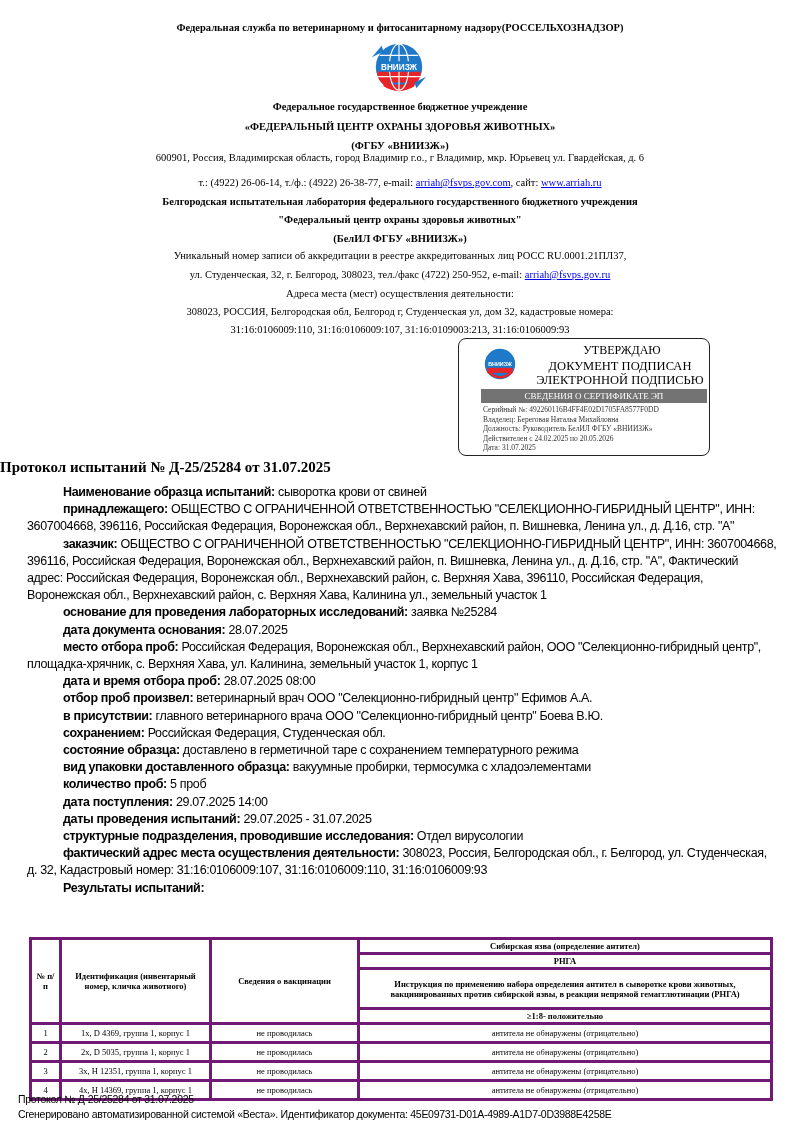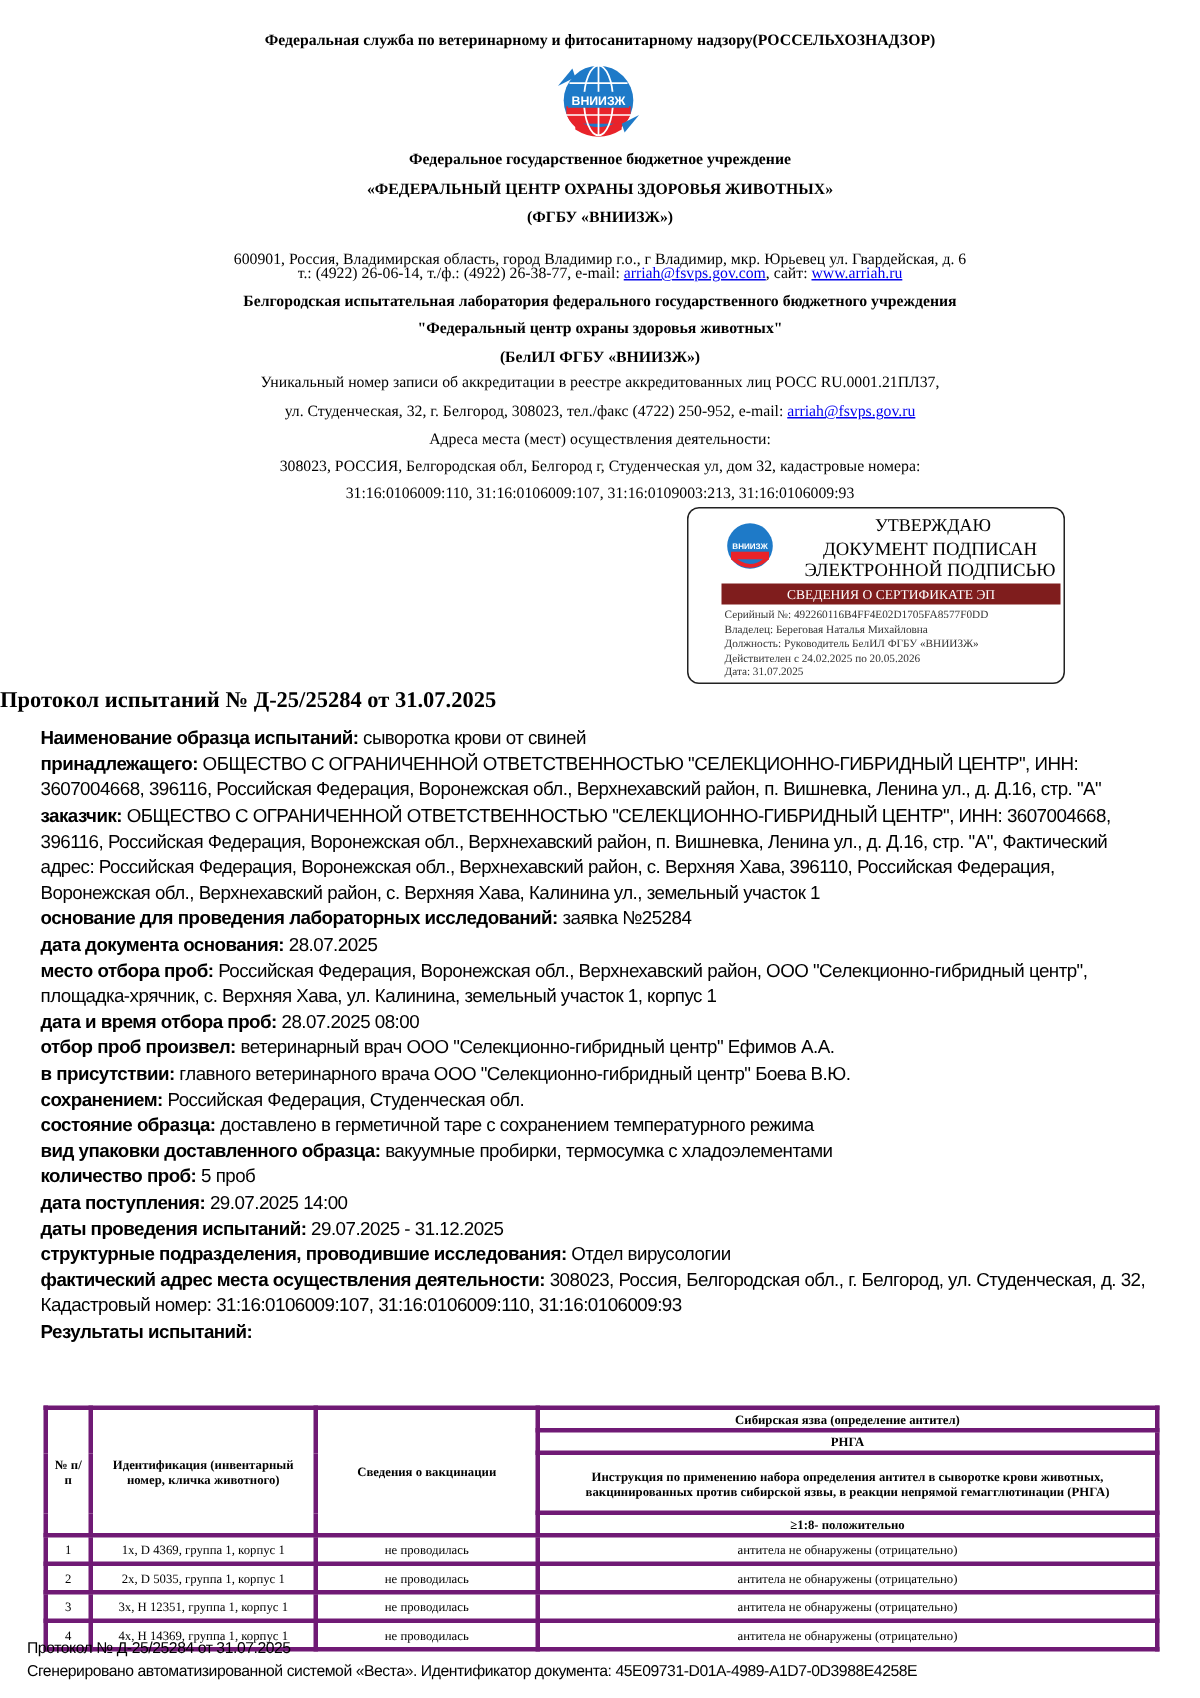--- a/index.html
+++ b/index.html
@@ -6,26 +6,26 @@
   body { width: 800px; height: 1132px; position: relative; overflow: hidden; color: #000; font-family: "Liberation Serif", serif; }
   .c { position: absolute; left: 0; width: 800px; text-align: center; }
   .hdr-bold { font-weight: bold; font-size: 10.5px; }
   .hdr { font-size: 10.5px; }
   a.lnk { color: #0000ee; text-decoration: underline; }
   .logo { position: absolute; left: 370px; top: 38px; width: 58px; height: 58px; }
   .stamp { position: absolute; left: 458px; top: 338px; width: 252px; height: 118px; border: 1.5px solid #222; border-radius: 8px; box-sizing: border-box; }
   .stamp .slogo { position: absolute; left: 22px; top: 6px; width: 38px; height: 38px; }
   .stamp .t1 { position: absolute; left: 78px; width: 170px; text-align: center; font-size: 12px; top: 4px; }
   .stamp .t2 { position: absolute; left: 70px; width: 182px; text-align: center; font-size: 12.5px; top: 20px; line-height: 14px; }
-  .stamp .bar { position: absolute; left: 22px; top: 50px; width: 226px; height: 14px; background: #7f1d1d; color: #fff; font-size: 9px; text-align: center; line-height: 14px; }
+  .stamp .bar { position: absolute; left: 22px; top: 50px; width: 226px; height: 14px; background: #737373; color: #fff; font-size: 9px; text-align: center; line-height: 14px; }
   .stamp .info { position: absolute; left: 24px; top: 66px; font-size: 7.5px; line-height: 9.5px; color: #333; }
   .title { position: absolute; top: 459px; left: 0; width: 700px; text-align: left; font-weight: bold; font-size: 15px; font-family: "Liberation Serif", serif; }
   .body { position: absolute; left: 27px; top: 484px; width: 750px; font-family: "Liberation Sans", sans-serif; font-size: 12.5px; line-height: 17.2px; letter-spacing: -0.35px; }
   .body p { margin: 0; }
-  .body b { font-weight: bold; }
+  .body b { font-weight: bold; margin-left: 36px; }
   table.res { position: absolute; left: 29px; top: 937px; width: 744px; border-collapse: collapse; font-family: "Liberation Serif", serif; font-size: 8.5px; }
   table.res td { border: 3px solid #701a75; text-align: center; vertical-align: middle; padding: 1px 3px; }
   table.res .bh { font-weight: bold; }
   table.res tr.dr td { height: 14px; }
   .foot { position: absolute; left: 18px; font-family: "Liberation Sans", sans-serif; font-size: 10.5px; letter-spacing: -0.3px; }
 </style>
 </head>
 <body>
 
 <div class="c hdr-bold" style="top:22px;">Федеральная служба по ветеринарному и фитосанитарному надзору(РОССЕЛЬХОЗНАДЗОР)</div>
@@ -43,21 +43,21 @@
   </g>
   <rect x="9" y="24" width="42" height="11" fill="#1e7ac8"></rect>
   <text x="30" y="33" font-size="8.5" font-weight="bold" fill="#fff" text-anchor="middle" font-family="Liberation Sans, sans-serif">ВНИИЗЖ</text>
   <path d="M2 20 L12 8 L14 14 Z" fill="#1e7ac8"></path>
   <path d="M58 40 L48 52 L46 46 Z" fill="#1e7ac8"></path>
 </svg>
 
 <div class="c hdr-bold" style="top:101px;">Федеральное государственное бюджетное учреждение</div>
 <div class="c hdr-bold" style="top:121px;">«ФЕДЕРАЛЬНЫЙ ЦЕНТР ОХРАНЫ ЗДОРОВЬЯ ЖИВОТНЫХ»</div>
 <div class="c hdr-bold" style="top:140px;">(ФГБУ «ВНИИЗЖ»)</div>
-<div class="c hdr" style="top:168px;">600901, Россия, Владимирская область, город Владимир г.о., г Владимир, мкр. Юрьевец ул. Гвардейская, д. 6</div>
+<div class="c hdr" style="top:152px;">600901, Россия, Владимирская область, город Владимир г.о., г Владимир, мкр. Юрьевец ул. Гвардейская, д. 6</div>
 <div class="c hdr" style="top:177px;">
   <span>т.: (4922) 26-06-14, т./ф.: (4922) 26-38-77, e-mail: </span><a class="lnk">arriah@fsvps.gov.com</a><span>, сайт: </span><a class="lnk">www.arriah.ru</a>
 </div>
 <div class="c hdr-bold" style="top:196px;">Белгородская испытательная лаборатория федерального государственного бюджетного учреждения</div>
 <div class="c hdr-bold" style="top:214px;">"Федеральный центр охраны здоровья животных"</div>
 <div class="c hdr-bold" style="top:233px;">(БелИЛ ФГБУ «ВНИИЗЖ»)</div>
 <div class="c hdr" style="top:250px;">Уникальный номер записи об аккредитации в реестре аккредитованных лиц РОСС RU.0001.21ПЛ37,</div>
 <div class="c hdr" style="top:269px;">
   <span>ул. Студенческая, 32, г. Белгород, 308023, тел./факс (4722) 250-952, e-mail: </span><a class="lnk">arriah@fsvps.gov.ru</a>
 </div>
@@ -98,21 +98,21 @@
   <p><b>дата документа основания:</b><span> 28.07.2025</span></p>
   <p><b>место отбора проб:</b><span> Российская Федерация, Воронежская обл., Верхнехавский район, ООО "Селекционно-гибридный центр", площадка-хрячник, с. Верхняя Хава, ул. Калинина, земельный участок 1, корпус 1</span></p>
   <p><b>дата и время отбора проб:</b><span> 28.07.2025 08:00</span></p>
   <p><b>отбор проб произвел:</b><span> ветеринарный врач ООО "Селекционно-гибридный центр" Ефимов А.А.</span></p>
   <p><b>в присутствии:</b><span> главного ветеринарного врача ООО "Селекционно-гибридный центр" Боева В.Ю.</span></p>
   <p><b>сохранением:</b><span> Российская Федерация, Студенческая обл.</span></p>
   <p><b>состояние образца:</b><span> доставлено в герметичной таре с сохранением температурного режима</span></p>
   <p><b>вид упаковки доставленного образца:</b><span> вакуумные пробирки, термосумка с хладоэлементами</span></p>
   <p><b>количество проб:</b><span> 5 проб</span></p>
   <p><b>дата поступления:</b><span> 29.07.2025 14:00</span></p>
-  <p><b>даты проведения испытаний:</b><span> 29.07.2025 - 31.12.2025</span></p>
+  <p><b>даты проведения испытаний:</b><span> 29.07.2025 - 31.07.2025</span></p>
   <p><b>структурные подразделения, проводившие исследования:</b><span> Отдел вирусологии</span></p>
   <p><b>фактический адрес места осуществления деятельности:</b><span> 308023, Россия, Белгородская обл., г. Белгород, ул. Студенческая, д. 32, Кадастровый номер: 31:16:0106009:107, 31:16:0106009:110, 31:16:0106009:93</span></p>
   <p><b>Результаты испытаний:</b><span></span></p>
 </div>
 
 <table class="res">
   <colgroup>
     <col style="width:30px">
       <col style="width:150px">
       <col style="width:148px">

